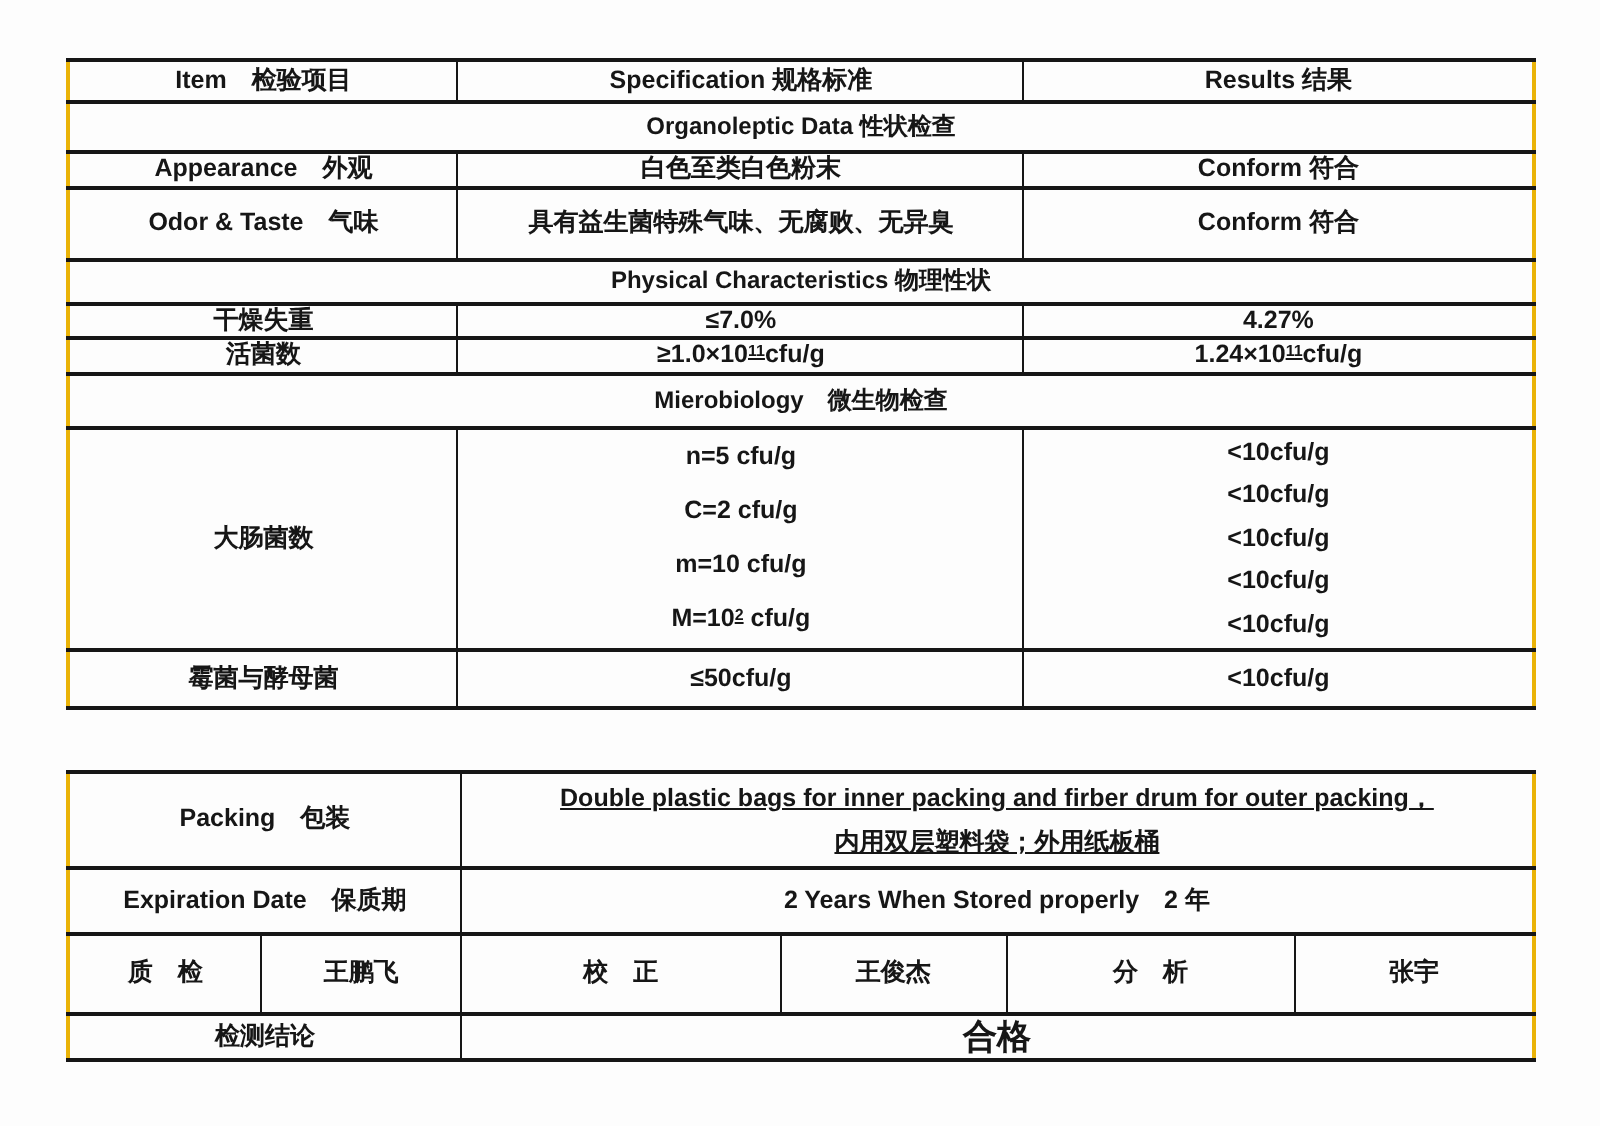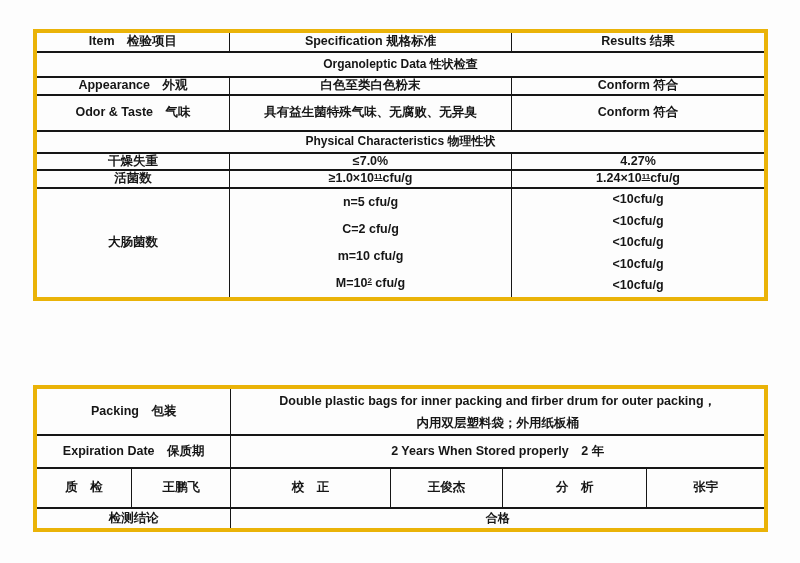--- a/index.html
+++ b/index.html
@@ -15,21 +15,21 @@
     width: 800px; height: 563px;
     background: #fdfdfd;
     overflow: hidden;
   }
   table {
     position: absolute;
     left: 33px;
     width: 735px;
     border-collapse: collapse;
     table-layout: fixed;
-    border: 4px solid #eab308;
+    border: 2px solid #eab308;
   }
   .t1 { top: 29px; }
   .t2 { top: 385px; border-radius: 22px; }
   th, td {
     border: 1px solid #161616;
     border-top-width: 2px;
     border-bottom-width: 2px;
     font-weight: 700;
     font-size: 12.5px;
     line-height: 1.25;
@@ -42,22 +42,22 @@
   sup {
     font-size: 8px;
     line-height: 0;
     vertical-align: baseline;
     position: relative;
     top: -0.45em;
     text-decoration: underline;
   }
   .spec-lines div { line-height: 27px; }
   .result-lines div { line-height: 21.5px; }
-  .pack-lines div { line-height: 22px; }
-  .conclusion-value { font-size: 12px; }
+  .pack-lines div { line-height: 22px; text-decoration: underline; }
+  .conclusion-value { font-size: 17px; }
 </style>
 </head>
 <body>
 
 <div class="page">
 
   <table class="t1">
     <colgroup>
       <col style="width:26.6%">
       <col style="width:38.6%">
@@ -100,40 +100,48 @@
     <tr style="height:14px">
       <td>活菌数</td>
       <td>
         <span>≥1.0×10</span><sup>11</sup><span>cfu/g</span>
       </td>
       <td>
         <span>1.24×10</span><sup>11</sup><span>cfu/g</span>
       </td>
     </tr>
 
+    <tr style="height:27px">
+      <td colspan="3" class="band">Mierobiology　微生物检查</td>
+    </tr>
 
     <tr style="height:111px">
       <td>大肠菌数</td>
       <td class="spec-lines">
         <div>n=5 cfu/g</div>
         <div>C=2 cfu/g</div>
         <div>m=10 cfu/g</div>
         <div>
           <span>M=10</span><sup>2</sup><span> cfu/g</span>
         </div>
       </td>
       <td class="result-lines">
         <div>&lt;10cfu/g</div>
         <div>&lt;10cfu/g</div>
         <div>&lt;10cfu/g</div>
         <div>&lt;10cfu/g</div>
         <div>&lt;10cfu/g</div>
       </td>
     </tr>
 
+    <tr style="height:29px">
+      <td>霉菌与酵母菌</td>
+      <td>≤50cfu/g</td>
+      <td>&lt;10cfu/g</td>
+    </tr>
   </tbody>
     </table>
 
   <table class="t2">
     <colgroup>
       <col style="width:13.2%">
       <col style="width:13.6%">
       <col style="width:21.8%">
       <col style="width:15.4%">
       <col style="width:19.7%">

